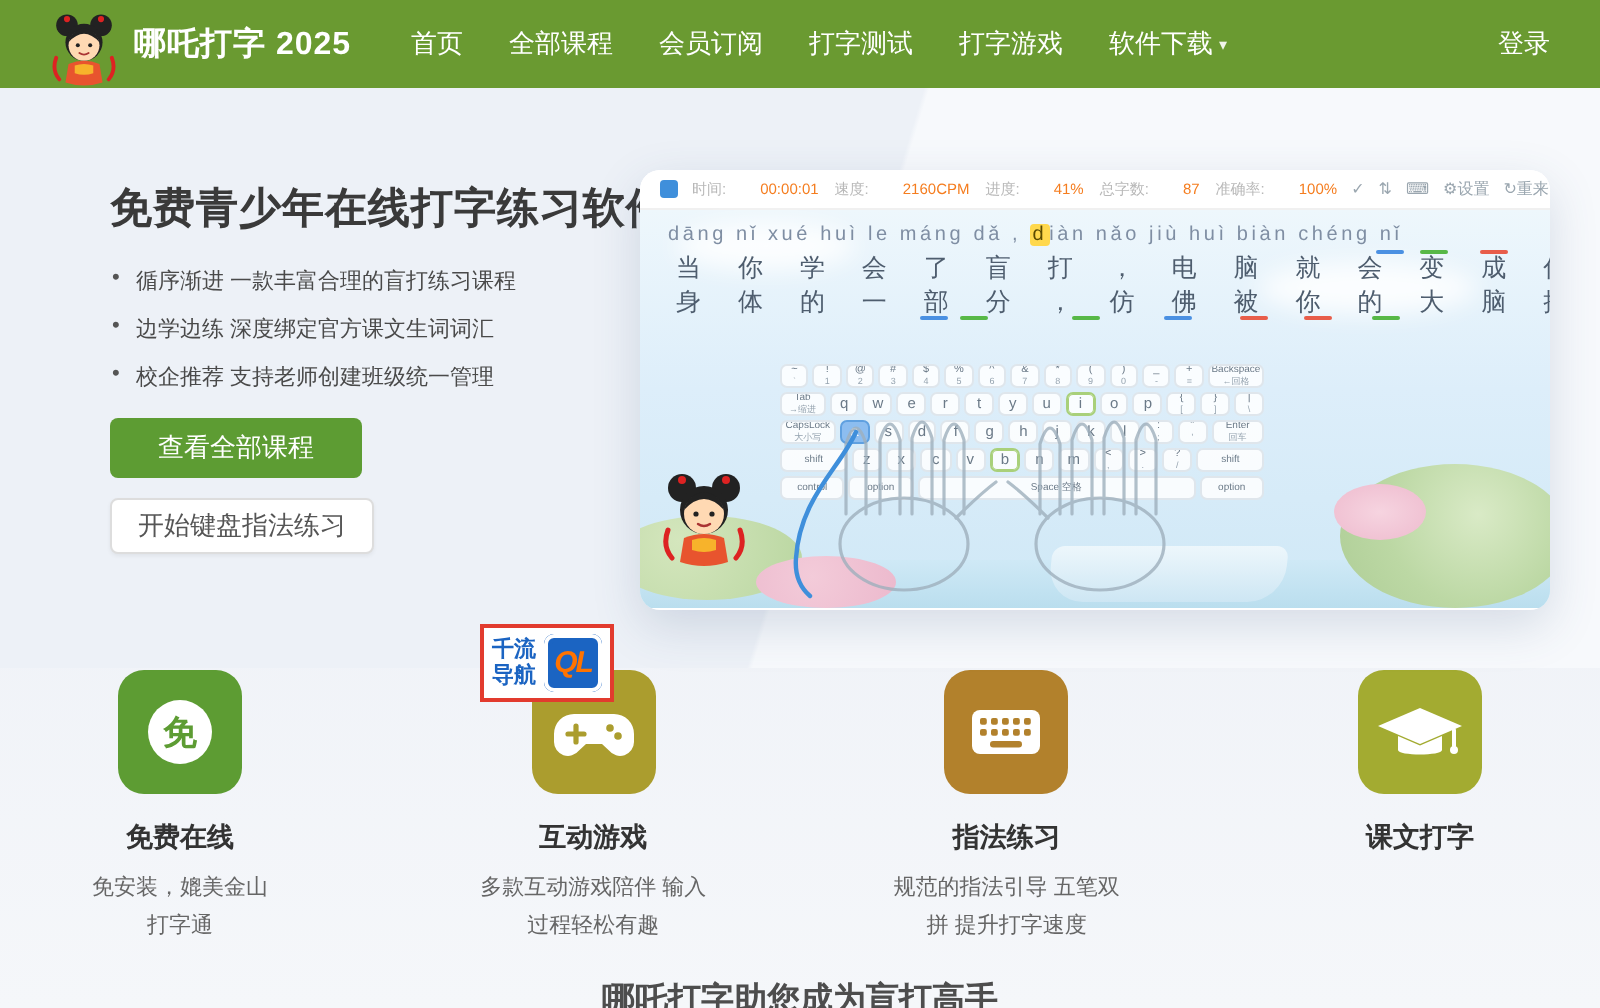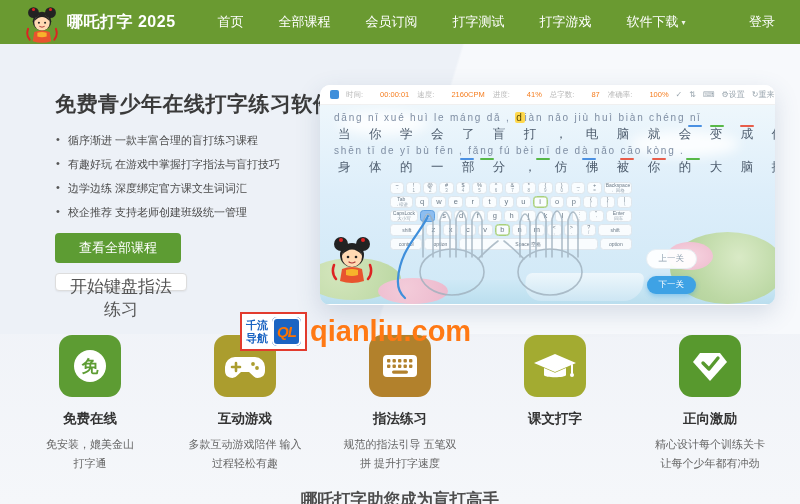--- a/index.html
+++ b/index.html
@@ -8,36 +8,36 @@
     width:800px; height:504px; overflow:hidden; position:relative;
     font-family:"Liberation Sans", sans-serif;
     background:linear-gradient(180deg,#eef1f7 0%,#eef1f7 45%,#f5f7fa 100%);
   }
   
   .navbar { height:44px; background:#6a9a31; display:flex; align-items:center; padding:0 25px; color:#fff; }
   .logo-wrap { width:34px; height:42px; margin-top:6px; flex:0 0 auto; }
   .logo-wrap svg { width:100%; height:100%; }
   .app-title { font-size:16px; font-weight:bold; margin-left:8px; letter-spacing:.5px; white-space:nowrap; }
   .nav-items { display:flex; gap:23px; margin-left:30px; font-size:13px; }
-  .nav-item { cursor:pointer; display:flex; align-items:center; gap:3px; white-space:nowrap;margin-left:12px; }
+  .nav-item { cursor:pointer; display:flex; align-items:center; gap:3px; white-space:nowrap; }
   .nav-item .chev { font-size:8px; opacity:.9; }
   .login-link { margin-left:auto; font-size:13px; cursor:pointer; }
 
   
   .hero { position:relative; height:290px;
     background:linear-gradient(107deg,#edf1f7 0%,#edf1f7 52%,#f7f9fc 52.3%,#f7f9fc 100%); }
   .hero-left { position:absolute; left:55px; top:46px; width:290px; }
   .hero-heading { font-size:21px; color:#3a3a3a; margin:0; font-weight:bold; letter-spacing:.5px; }
   .hero-bullets { list-style:none; margin:15px 0 4px; padding:0; font-size:11px; color:#4a4a4a; }
   .hero-bullets li { margin-bottom:9px; padding-left:13px; position:relative; white-space:nowrap; }
   .hero-bullets li::before { content:"•"; position:absolute; left:1px; color:#555; }
   .btn-primary { display:block; width:126px; height:30px; background:#5d9c33; color:#fff; border:none;
     border-radius:4px; font-size:13px; margin-top:13px; cursor:pointer; font-family:inherit; }
-  .btn-secondary { display:block; width:132px; height:18px; background:#fff; color:#555; border:1px solid #ddd;
-    border-radius:4px; font-size:17px; margin-top:10px; cursor:pointer; font-family:inherit; box-shadow:0 1px 2px rgba(0,0,0,.06); }
+  .btn-secondary { display:block; width:132px; height:28px; background:#fff; color:#555; border:1px solid #ddd;
+    border-radius:4px; font-size:13px; margin-top:10px; cursor:pointer; font-family:inherit; box-shadow:0 1px 2px rgba(0,0,0,.06); }
 
   
   .app-card { position:absolute; top:41px; right:25px; width:455px; height:220px; border-radius:10px;
     overflow:hidden; background:#fff; box-shadow:0 8px 24px rgba(60,90,130,.18); }
   .app-toolbar { height:20px; display:flex; align-items:center; gap:7px; padding:0 10px; border-bottom:1px solid #f0f0f0; background:#fff; }
   .tb-logo { width:9px; height:9px; border-radius:2px; background:#3f8fdb; flex:0 0 auto; }
   .tb-stats { display:flex; gap:8px; font-size:7.5px; white-space:nowrap; }
   .tb-stat .lb { color:#b8b8b8; }
   .tb-stat .vl { color:#f57d1f; margin-left:17px; }
   .tb-right { margin-left:auto; display:flex; gap:7px; font-size:8px; color:#9aa6af; align-items:center; white-space:nowrap; }
@@ -127,21 +127,20 @@
       <a class="nav-item">软件下载<span class="chev">▾</span></a>
     </nav>
   <a class="login-link">登录</a>
 </header>
 
 <section class="hero">
   <div class="hero-left">
     <h1 class="hero-heading">免费青少年在线打字练习软件</h1>
     <ul class="hero-bullets">
       <li>循序渐进 一款丰富合理的盲打练习课程</li>
-      <li>有趣好玩 在游戏中掌握打字指法与盲打技巧</li>
       <li>边学边练 深度绑定官方课文生词词汇</li>
       <li>校企推荐 支持老师创建班级统一管理</li>
     </ul>
     <button class="btn-primary">查看全部课程</button>
     <button class="btn-secondary">开始键盘指法练习</button>
   </div>
 
   <div class="app-card">
     <div class="app-toolbar">
       <span class="tb-logo"></span>
@@ -161,21 +160,20 @@
           <span class="tb-ic">▢</span>
         </span>
     </div>
     <div class="app-body">
       <div class="cloud c1"></div>
       <div class="cloud c2"></div>
 
       <div class="text-area">
         <span class="pinyin"><span>dāng nǐ xué huì le máng dǎ , </span><span class="hl">d</span><span>iàn nǎo jiù huì biàn chéng nǐ</span></span>
         <span class="hanzi">当 你 学 会 了 盲 打 ， 电 脑 就 会 变 成 你</span>
-        <span class="pinyin">shēn tǐ de yī bù fēn , fǎng fú bèi nǐ de dà nǎo cāo kòng .</span>
         <span class="hanzi">身 体 的 一 部 分 ， 仿 佛 被 你 的 大 脑 操 控 。</span>
       </div>
 
       <div class="ubar" style="left:368px;top:20px;background:#4a90e2"></div>
       <div class="ubar" style="left:390px;top:20px;background:#57b847"></div>
       <div class="ubar" style="left:420px;top:20px;background:#e85d4a"></div>
       <div class="ubar" style="left:140px;top:53px;background:#4a90e2"></div>
       <div class="ubar" style="left:160px;top:53px;background:#57b847"></div>
       <div class="ubar" style="left:216px;top:53px;background:#57b847"></div>
       <div class="ubar" style="left:262px;top:53px;background:#4a90e2"></div>
@@ -358,45 +356,40 @@
             <circle cx="22" cy="22" r="10" fill="#ffd9b3"></circle>
           <path d="M12 20 Q22 9 32 20 Q30 12 22 11 Q14 12 12 20 Z" fill="#222"></path>
           <circle cx="18" cy="22" r="1.3" fill="#222"></circle>
             <circle cx="26" cy="22" r="1.3" fill="#222"></circle>
           <path d="M19 27 Q22 29 25 27" stroke="#a33" stroke-width="1.2" fill="none" stroke-linecap="round"></path>
           <path d="M12 34 Q22 30 32 34 L34 46 Q22 50 10 46 Z" fill="#e8542e"></path>
           <path d="M16 35 Q22 33 28 35 L28 40 Q22 42 16 40 Z" fill="#f7b32b"></path>
         </svg>
       </div>
 
-      <div class="level-btns">
-        <span class="pill prev">上一关</span>
-        <span class="pill next">下一关</span>
-      </div>
 
       <div class="water"></div>
       <div class="bush bush-l"></div>
       <div class="bush flower-l"></div>
       <div class="boat"></div>
       <div class="bush bush-r"></div>
       <div class="bush flower-r"></div>
     </div>
   </div>
 
   <div class="watermark">
     <div class="wm-box">
       <div class="wm-name">
         <div>千流</div>
         <div>导航</div>
       </div>
       <div class="wm-logo">
           <span>QL</span>
         </div>
     </div>
-    <span class="wm-site">qianliu.com</span>
   </div>
 </section>
 
 <section class="features" id="features">
     <div class="feature">
       <div class="f-icon" style="background: rgb(93, 156, 51);">
         <svg viewBox="0 0 48 48">
           <circle cx="24" cy="24" r="16" fill="#fff"></circle>
           <text x="24" y="30" font-size="17" font-weight="bold" text-anchor="middle" fill="#5d9c33">免</text>
         </svg>
@@ -440,25 +433,15 @@
       <div class="f-icon" style="background: rgb(163, 171, 49);">
         <svg viewBox="0 0 48 48">
           <path d="M24 12 L45 21 L24 30 L3 21 Z" fill="#fff"></path>
           <path d="M13 26 v7 c0 3 22 3 22 0 v-7 l-11 4.7 z" fill="#fff"></path>
           <path d="M41 23 v8" stroke="#fff" stroke-width="2" stroke-linecap="round"></path>
           <circle cx="41" cy="33" r="2" fill="#fff"></circle>
         </svg>
       </div>
       <div class="f-title">课文打字</div>
     </div>
-    <div class="feature">
-      <div class="f-icon" style="background: rgb(88, 153, 46);">
-        <svg viewBox="0 0 48 48">
-          <path d="M14 11 h20 l7 9 L24 39 L7 20 Z" fill="#fff"></path>
-          <path d="M17 21 l6 6 9 -11" stroke="#58992e" stroke-width="3.4" fill="none" stroke-linecap="round" stroke-linejoin="round"></path>
-        </svg>
-      </div>
-      <div class="f-title">正向激励</div>
-      <div class="f-desc">精心设计每个训练关卡 让每个少年都有冲劲</div>
-    </div>
   </section>
 
 <h2 class="footer-heading">哪吒打字助您成为盲打高手</h2>
 
 </body></html>

